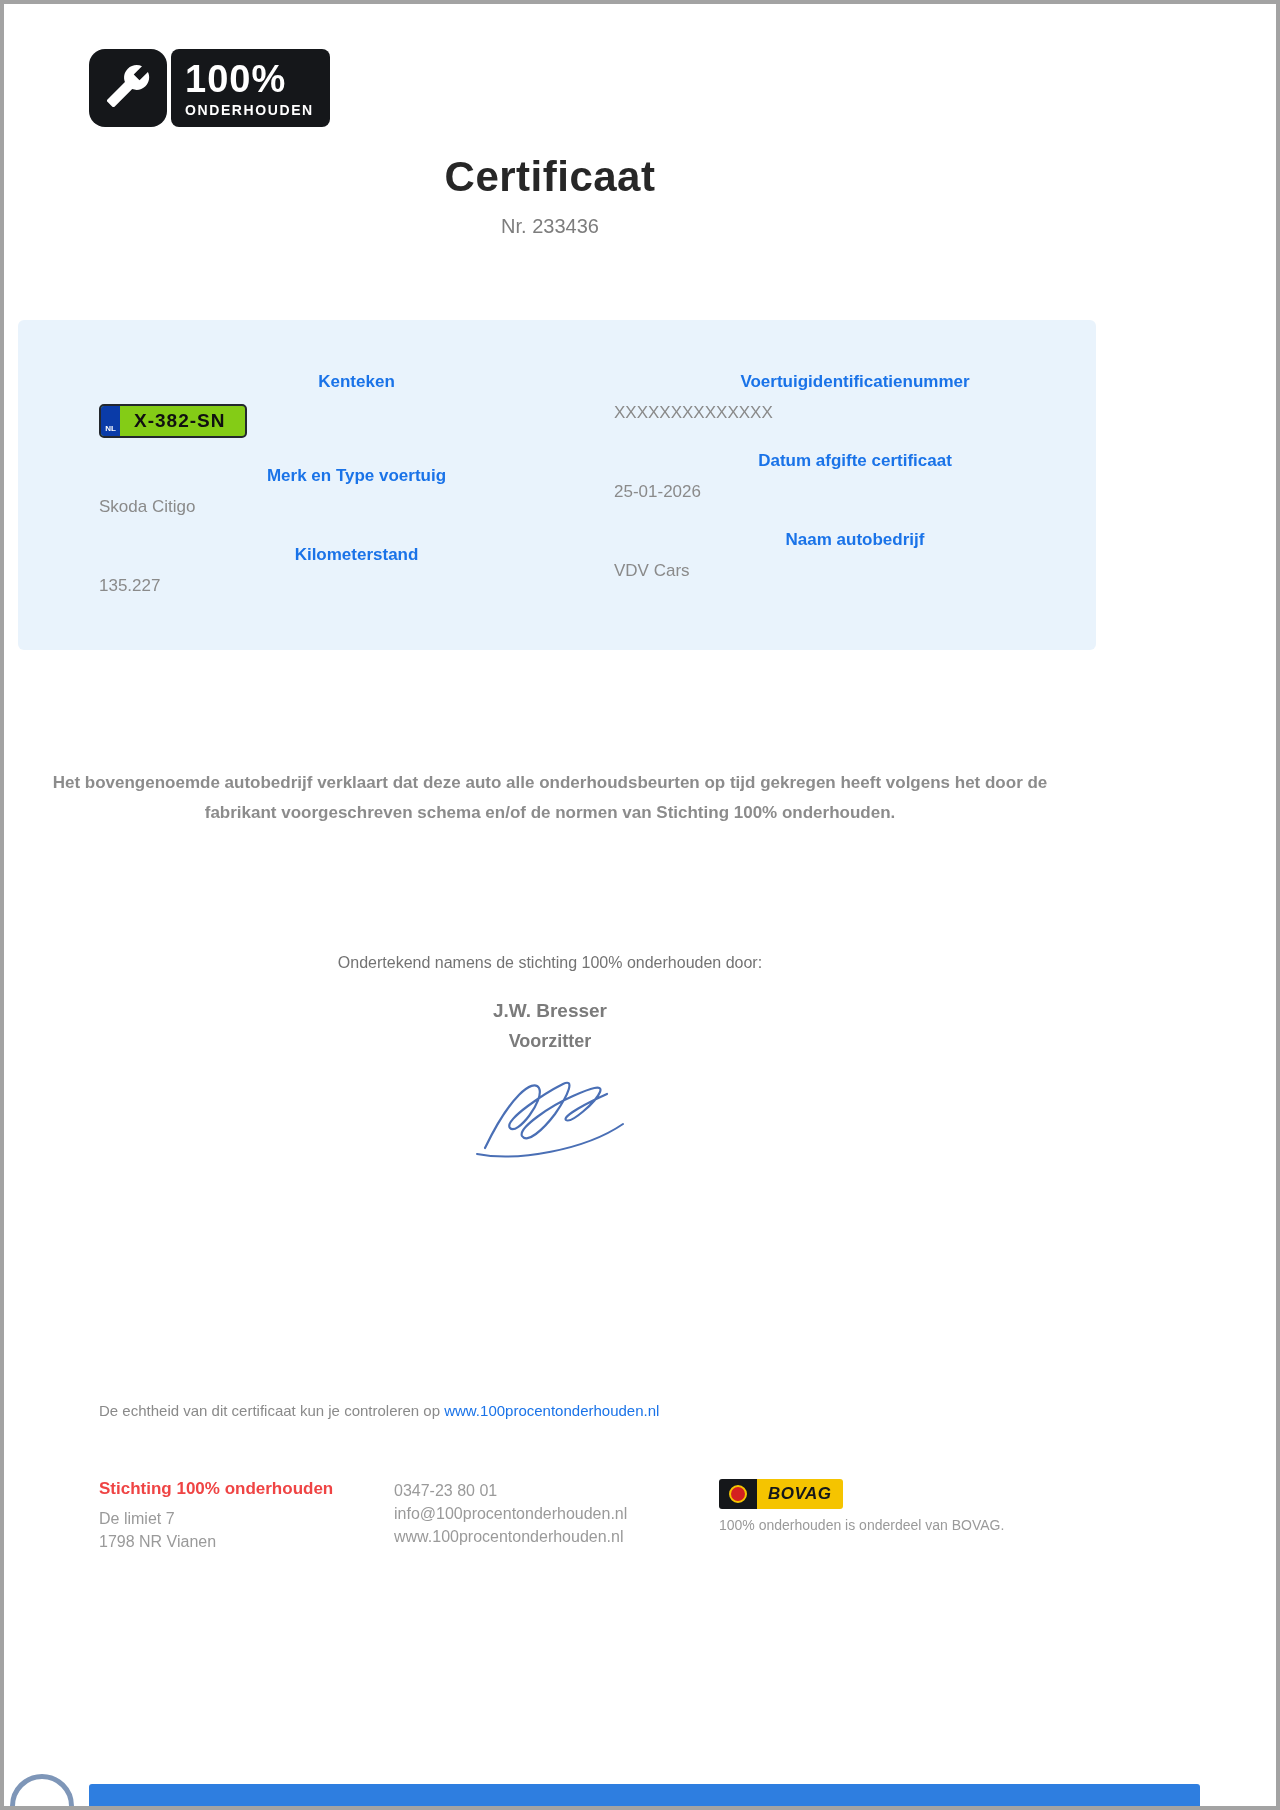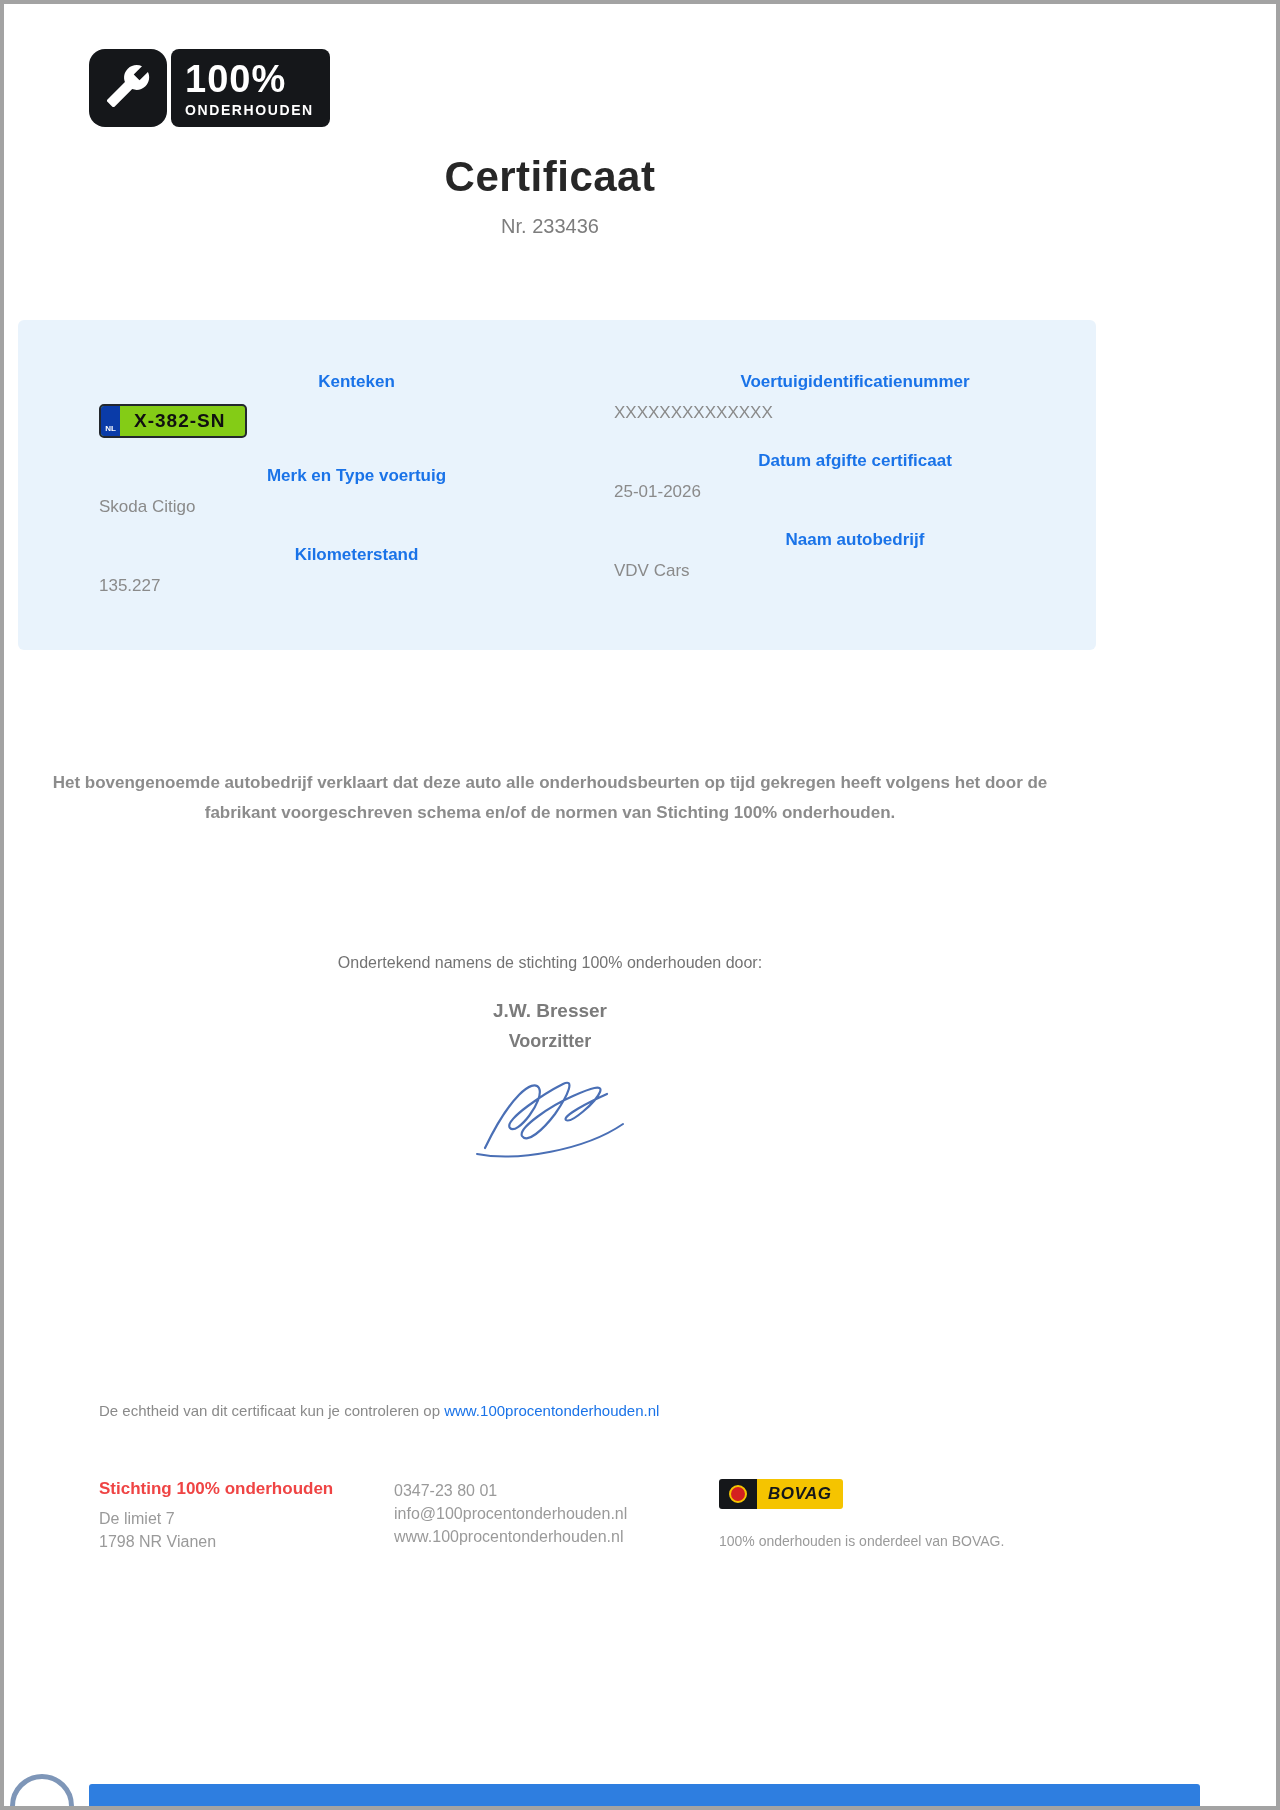--- a/index.html
+++ b/index.html
@@ -97,21 +97,21 @@
     width: 18px; height: 18px; border-radius: 50%;
     background: #d42020; border: 2px solid #f5c400;
     display: flex; align-items: center; justify-content: center;
     color: #fff; font-size: 9px; font-weight: bold;
   }
   .bovag-yellow {
     background: #f5c400; border-radius: 0 3px 3px 0;
     display: flex; align-items: center; padding: 0 11px;
     font-weight: bold; font-style: italic; font-size: 17px; color: #15171a; letter-spacing: 0.5px;
   }
-  .bovag-note { margin-top: 24px; font-size: 14px; color: #9a9a9a; }
+  .bovag-note { margin-top: 8px; font-size: 14px; color: #9a9a9a; }
 
   
   .bottom-bar {
     position: absolute; bottom: 0; left: 85px; width: 1111px; height: 22px;
     background: #2e7ee0; border-radius: 3px 3px 0 0;
   }
   .bottom-circle {
     position: absolute; bottom: -32px; left: 6px;
     width: 64px; height: 64px; border-radius: 50%;
     border: 5px solid #7e96b8; background: #ffffff;

